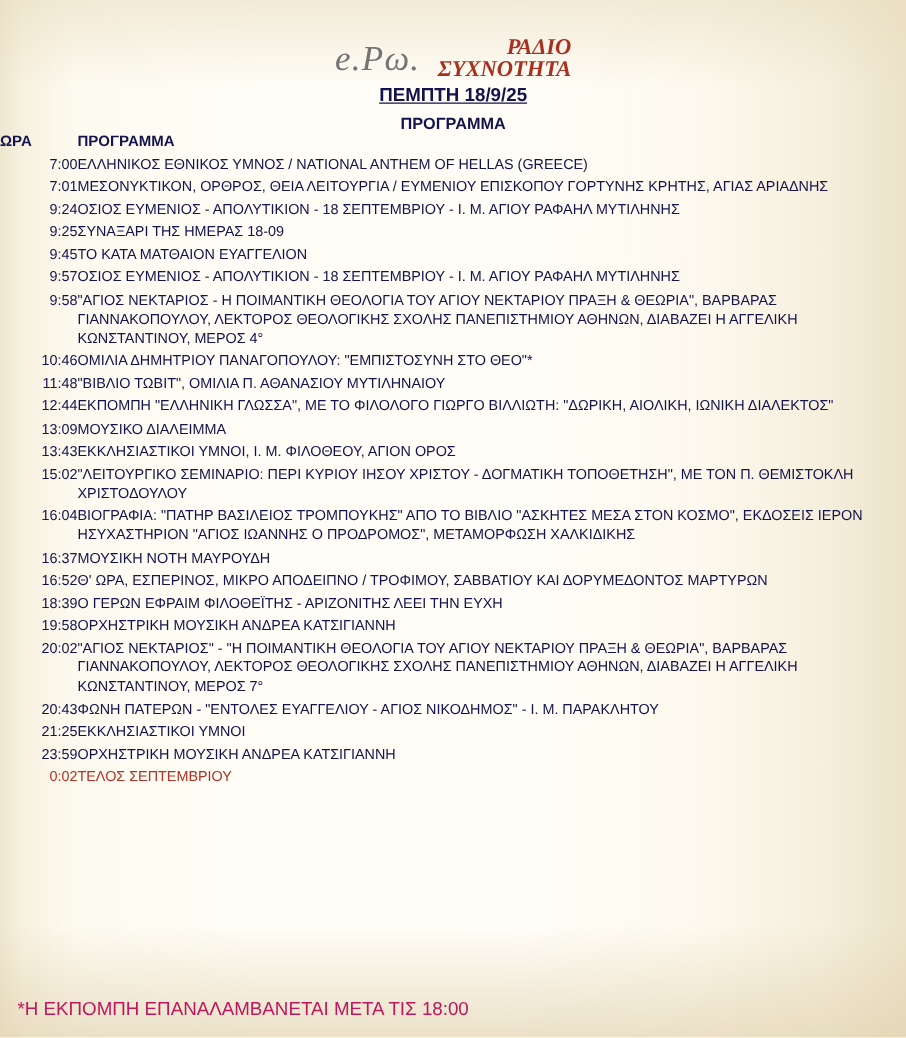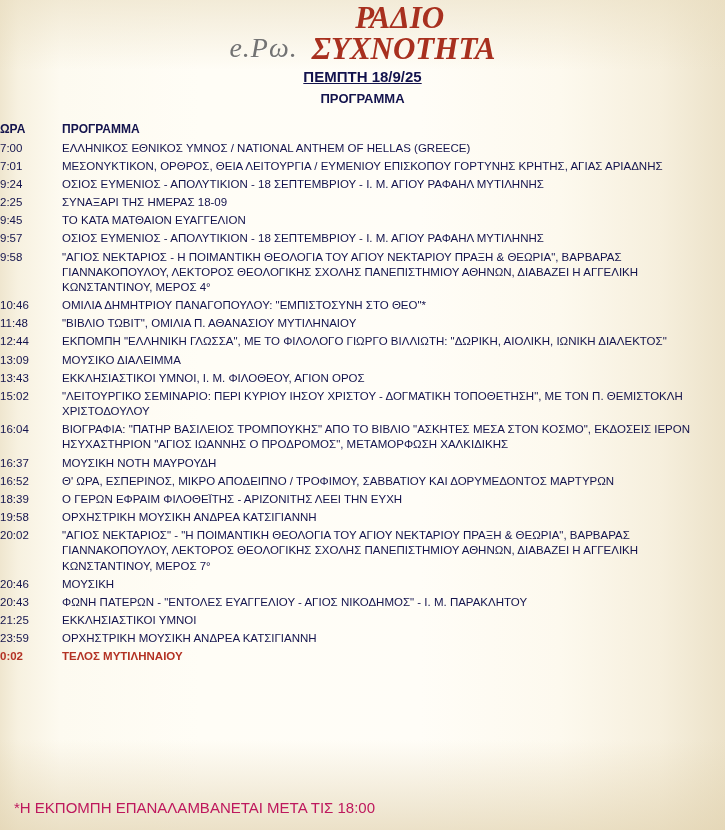--- a/index.html
+++ b/index.html
@@ -60,24 +60,24 @@
     color: #737373;
     letter-spacing: 1px;
     line-height: 1;
     padding-bottom: 4px;
     text-shadow: 0 1px 0 rgba(255,255,255,0.6);
   }
   .logo-word {
     font-family: "Liberation Serif", serif;
     font-style: italic;
     font-weight: bold;
-    font-size: 31px;
+    font-size: 18px;
     color: #a8301f;
     line-height: 1.0;
-    text-align: center;
+    text-align: right;
     padding-bottom: 2px;
   }
   .logo-word span {
     display: block;
   }
   .logo-word .w2 {
     margin-left: 8px;
   }
   .doc-date {
     font-size: 15px;
@@ -90,21 +90,21 @@
     font-size: 13px;
     font-weight: bold;
     color: #13134d;
     margin-top: 6px;
   }
 
   
   table.schedule {
     width: 100%;
     border-collapse: collapse;
-    margin-top: 16px;
+    margin-top: 0;
   }
   table.schedule th {
     font-size: 12px;
     font-weight: bold;
     color: #13134d;
     text-align: left;
     padding: 0 0 3px 0;
   }
   th.col-time {
     width: 62px;
@@ -118,30 +118,30 @@
     font-size: 11.5px;
     color: #13134d;
     vertical-align: top;
     padding: 1.5px 0;
     line-height: 1.32;
   }
   td.time {
     width: 62px;
     padding-left: 30px;
     white-space: nowrap;
-    text-align: left;
+    text-align: right;
   }
   td.prog {
     padding-left: 4px;
     padding-right: 26px;
   }
   tr.end-row td.time,
   tr.end-row td.prog {
     color: #b33224;
-    font-weight: bold;
+    font-weight: normal;
   }
 
   .footnote {
     position: absolute;
     left: 14px;
     bottom: 14px;
     font-size: 15px;
     color: #be185d;
     z-index: 3;
   }
@@ -179,21 +179,21 @@
         </tr>
         <tr>
           <td class="time">7:01</td>
           <td class="prog">ΜΕΣΟΝΥΚΤΙΚΟΝ, ΟΡΘΡΟΣ, ΘΕΙΑ ΛΕΙΤΟΥΡΓΙΑ / ΕΥΜΕΝΙΟΥ ΕΠΙΣΚΟΠΟΥ ΓΟΡΤΥΝΗΣ ΚΡΗΤΗΣ, ΑΓΙΑΣ ΑΡΙΑΔΝΗΣ</td>
         </tr>
         <tr>
           <td class="time">9:24</td>
           <td class="prog">ΟΣΙΟΣ ΕΥΜΕΝΙΟΣ - ΑΠΟΛΥΤΙΚΙΟΝ - 18 ΣΕΠΤΕΜΒΡΙΟΥ - Ι. Μ. ΑΓΙΟΥ ΡΑΦΑΗΛ ΜΥΤΙΛΗΝΗΣ</td>
         </tr>
         <tr>
-          <td class="time">2:25</td>
+          <td class="time">9:25</td>
           <td class="prog">ΣΥΝΑΞΑΡΙ ΤΗΣ ΗΜΕΡΑΣ 18-09</td>
         </tr>
         <tr>
           <td class="time">9:45</td>
           <td class="prog">ΤΟ ΚΑΤΑ ΜΑΤΘΑΙΟΝ ΕΥΑΓΓΕΛΙΟΝ</td>
         </tr>
         <tr>
           <td class="time">9:57</td>
           <td class="prog">ΟΣΙΟΣ ΕΥΜΕΝΙΟΣ - ΑΠΟΛΥΤΙΚΙΟΝ - 18 ΣΕΠΤΕΜΒΡΙΟΥ - Ι. Μ. ΑΓΙΟΥ ΡΑΦΑΗΛ ΜΥΤΙΛΗΝΗΣ</td>
         </tr>
@@ -243,37 +243,33 @@
         </tr>
         <tr>
           <td class="time">19:58</td>
           <td class="prog">ΟΡΧΗΣΤΡΙΚΗ ΜΟΥΣΙΚΗ ΑΝΔΡΕΑ ΚΑΤΣΙΓΙΑΝΝΗ</td>
         </tr>
         <tr>
           <td class="time">20:02</td>
           <td class="prog">"ΑΓΙΟΣ ΝΕΚΤΑΡΙΟΣ" - "Η ΠΟΙΜΑΝΤΙΚΗ ΘΕΟΛΟΓΙΑ ΤΟΥ ΑΓΙΟΥ ΝΕΚΤΑΡΙΟΥ ΠΡΑΞΗ &amp; ΘΕΩΡΙΑ", ΒΑΡΒΑΡΑΣ ΓΙΑΝΝΑΚΟΠΟΥΛΟΥ, ΛΕΚΤΟΡΟΣ ΘΕΟΛΟΓΙΚΗΣ ΣΧΟΛΗΣ ΠΑΝΕΠΙΣΤΗΜΙΟΥ ΑΘΗΝΩΝ, ΔΙΑΒΑΖΕΙ Η ΑΓΓΕΛΙΚΗ ΚΩΝΣΤΑΝΤΙΝΟΥ, ΜΕΡΟΣ 7°</td>
         </tr>
         <tr>
-          <td class="time">20:46</td>
-          <td class="prog">ΜΟΥΣΙΚΗ</td>
-        </tr>
-        <tr>
           <td class="time">20:43</td>
           <td class="prog">ΦΩΝΗ ΠΑΤΕΡΩΝ - "ΕΝΤΟΛΕΣ  ΕΥΑΓΓΕΛΙΟΥ - ΑΓΙΟΣ ΝΙΚΟΔΗΜΟΣ" - Ι. Μ. ΠΑΡΑΚΛΗΤΟΥ</td>
         </tr>
         <tr>
           <td class="time">21:25</td>
           <td class="prog">ΕΚΚΛΗΣΙΑΣΤΙΚΟΙ ΥΜΝΟΙ</td>
         </tr>
         <tr>
           <td class="time">23:59</td>
           <td class="prog">ΟΡΧΗΣΤΡΙΚΗ ΜΟΥΣΙΚΗ ΑΝΔΡΕΑ ΚΑΤΣΙΓΙΑΝΝΗ</td>
         </tr>
         <tr class="end-row">
           <td class="time">0:02</td>
-          <td class="prog">ΤΕΛΟΣ ΜΥΤΙΛΗΝΑΙΟΥ</td>
+          <td class="prog">ΤΕΛΟΣ ΣΕΠΤΕΜΒΡΙΟΥ</td>
         </tr>
       </tbody>
   </table>
 
 </div>
 
 <div class="footnote">*Η ΕΚΠΟΜΠΗ ΕΠΑΝΑΛΑΜΒΑΝΕΤΑΙ ΜΕΤΑ ΤΙΣ 18:00</div>
 
 </body></html>

